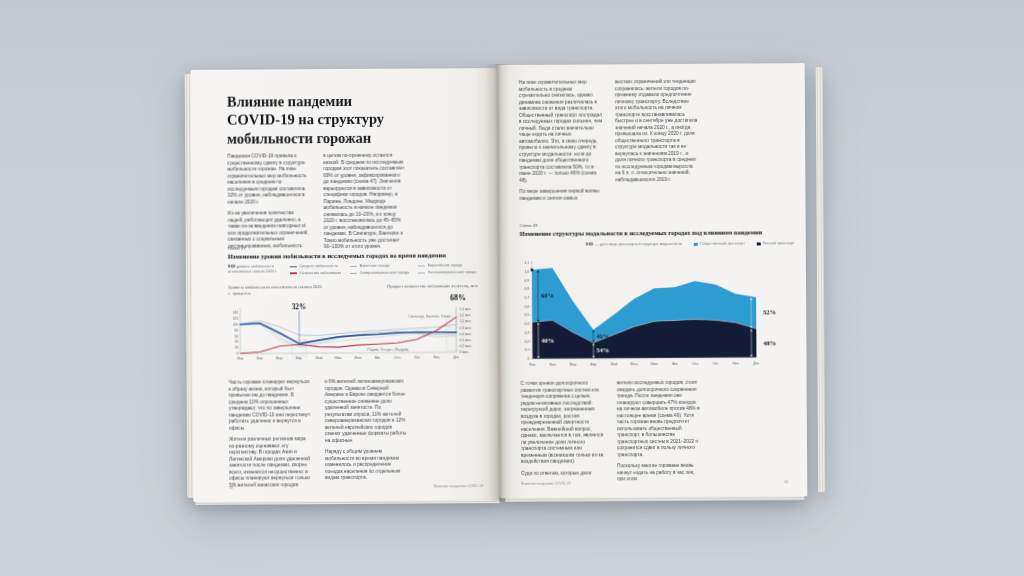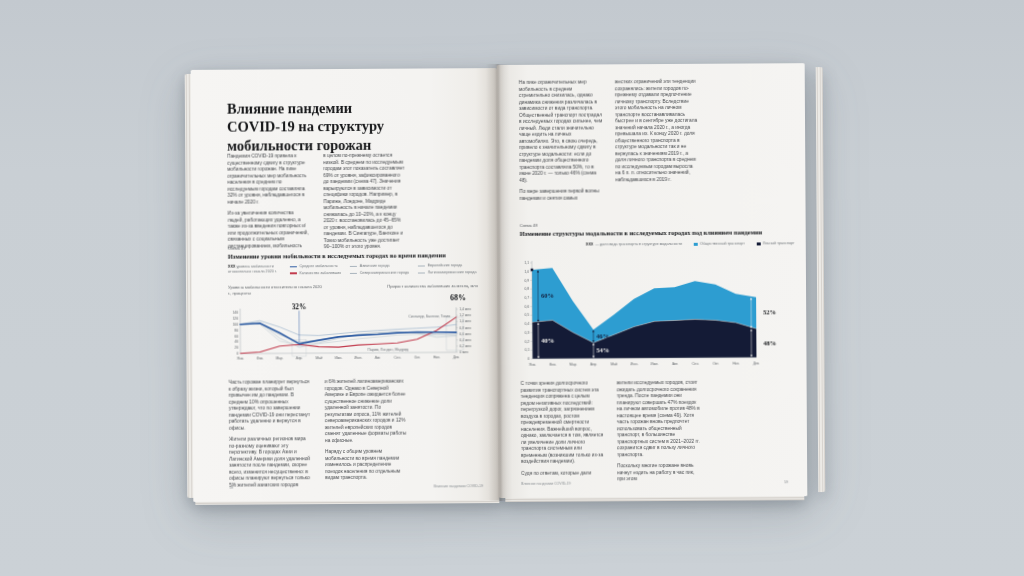--- a/index.html
+++ b/index.html
@@ -55,21 +55,21 @@
 <body>
 
 <div class="scene">
   <div class="book">
     <div class="stack-left"></div>
     <div class="stack-right"></div>
     <div class="stack-bottom-l"></div>
     <div class="stack-bottom-r"></div>
 
     <div class="page page-left">
-      <h1 class="doc-title abs" style="left:36px;top:20px;width:162px;">Влияние пандемии COVID-19 на структуру мобильности горожан</h1>
+      <h1 class="doc-title abs" style="left:36px;top:13px;width:162px;">Влияние пандемии COVID-19 на структуру мобильности горожан</h1>
 
       <div class="cols body-text abs" style="left:36px;top:84px;width:178px;gap:14px;">
         <div class="col" style="width:82px;">
           <p>Пандемия COVID-19 привела к существенному сдвигу в структуре мобильности горожан. На пике ограничительных мер мобильность населения в среднем по исследуемым городам составляла 32% от уровня, наблюдавшегося в начале 2020 г.</p>
           <p>Из-за увеличения количества людей, работающих удаленно, а также из-за введения повторных и/или продолжительных ограничений, связанных с социальным дистанцированием, мобильность</p>
         </div>
         <div class="col" style="width:82px;">
           <p>в целом по-прежнему остается низкой. В среднем по исследуемым городам этот показатель составляет 69% от уровня, зафиксированного до пандемии (схема 47). Значения варьируются в зависимости от специфики городов. Например, в Париже, Лондоне, Мадриде мобильность в начале пандемии снижалась до 10–20%, а к концу 2020 г. восстановилась до 45–65% от уровня, наблюдавшегося до пандемии. В Сингапуре, Бангкоке и Токио мобильность уже достигает 90–100% от этого уровня.</p>
         </div>
       </div>

